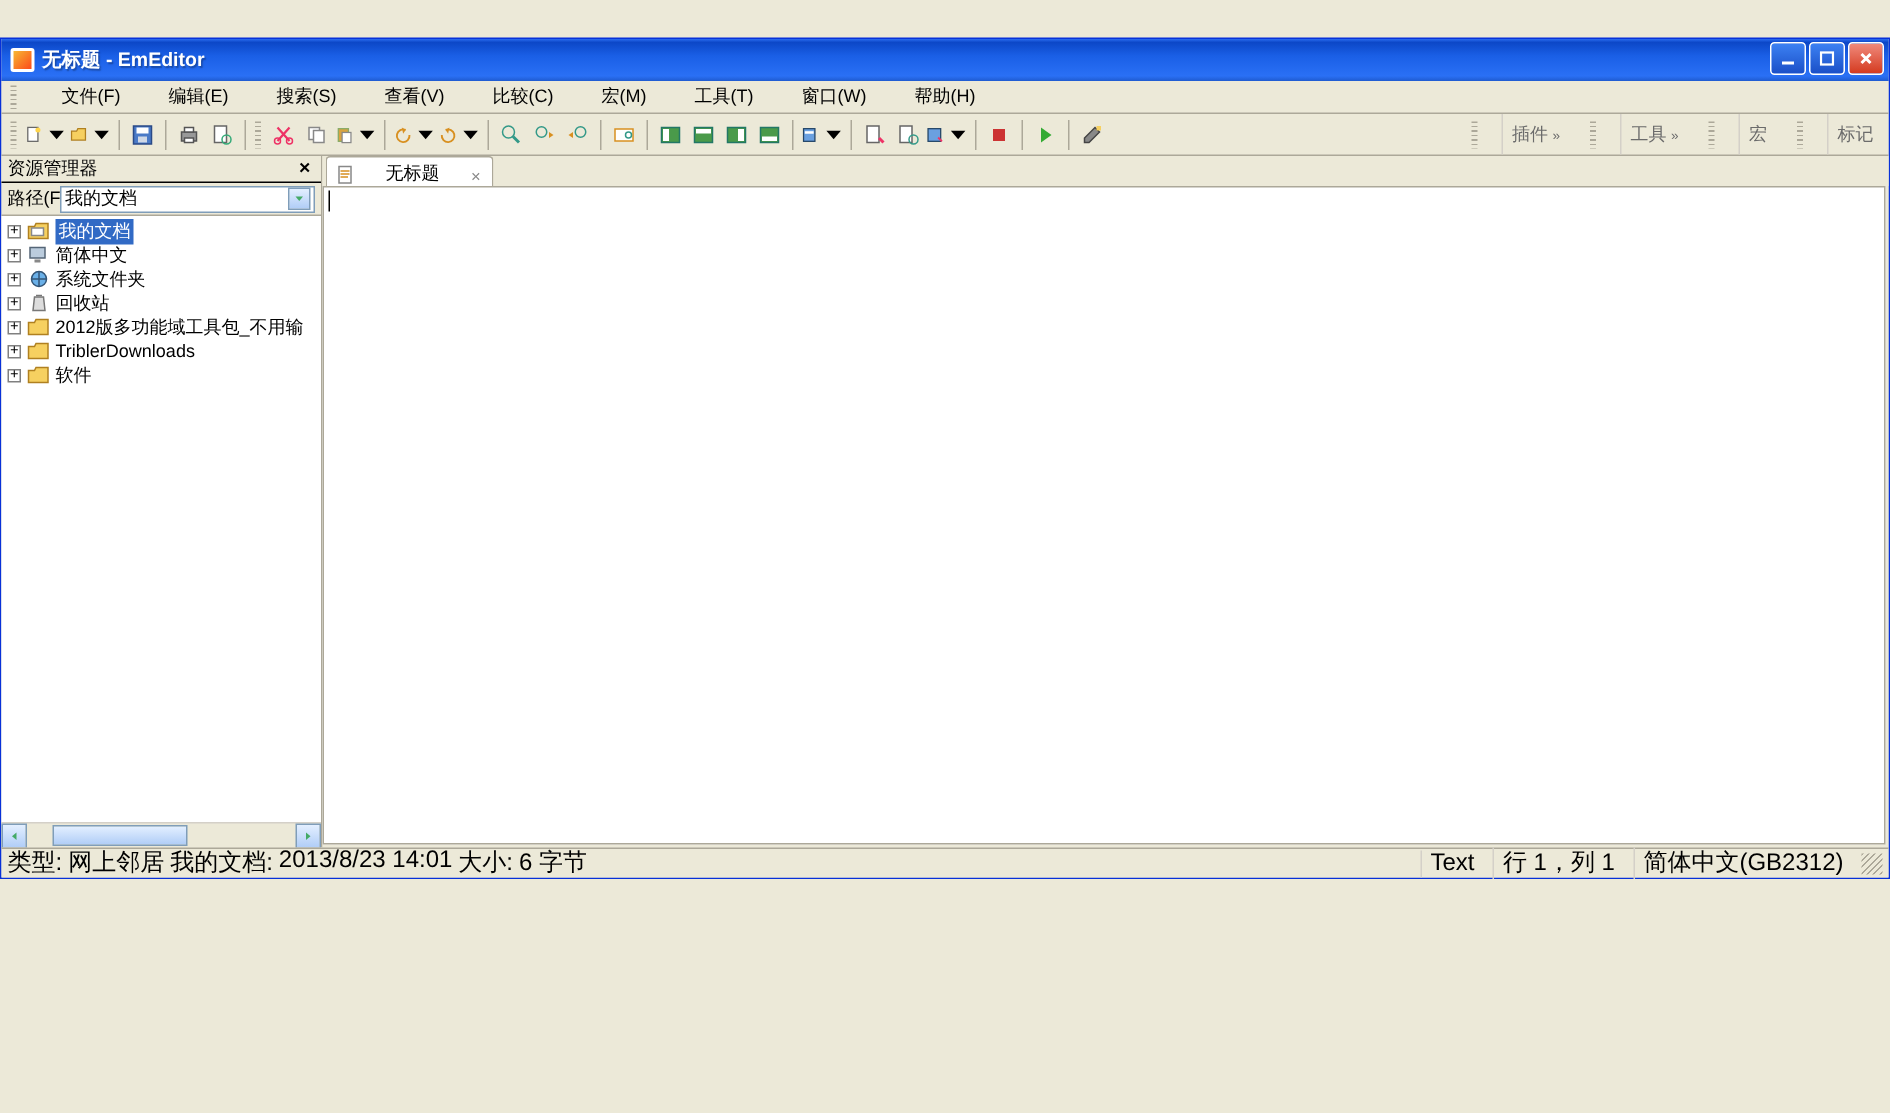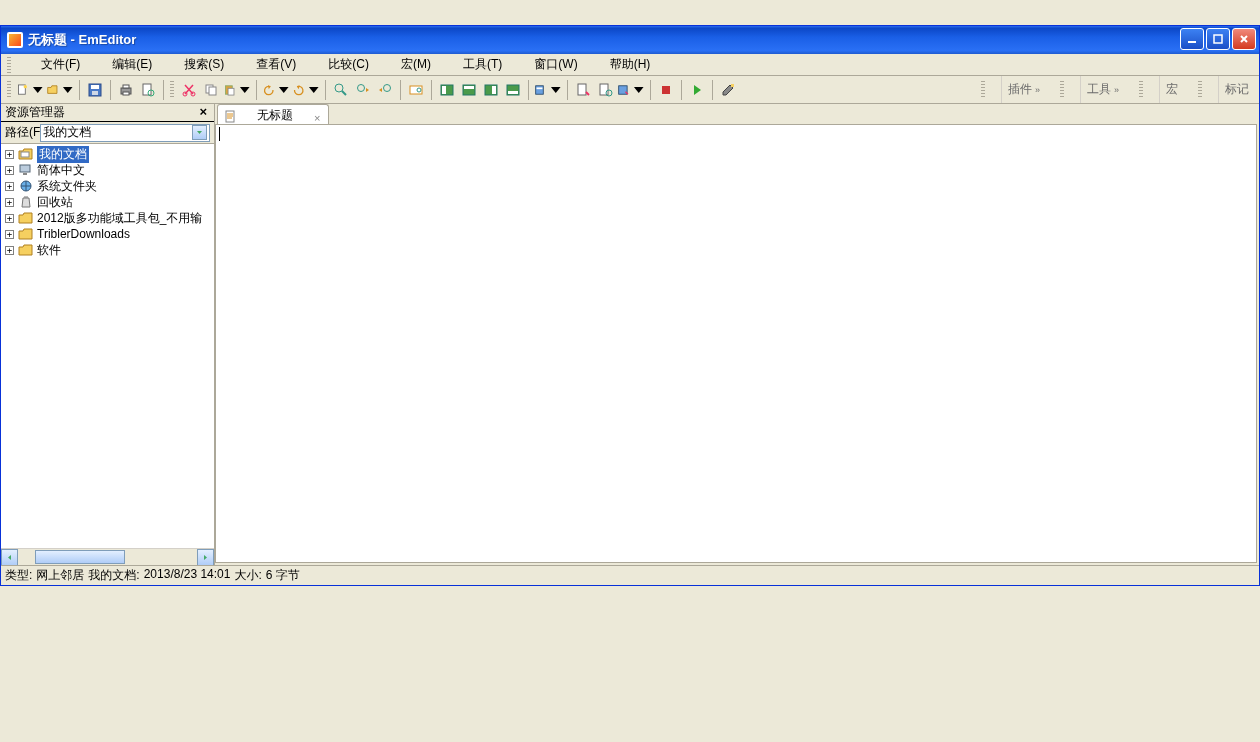--- a/index.html
+++ b/index.html
@@ -58,21 +58,21 @@
 .editor-area { flex: 1; display: flex; flex-direction: column; background: #ece9d8; }
 .tabs { height: 20px; display: flex; align-items: flex-end; padding-left: 2px; background:#ece9d8; }
 .tab { height: 20px; display: flex; align-items: flex-end; padding: 0 6px; background: #fff; border: 1px solid #aca899; border-bottom: none; border-radius: 3px 3px 0 0; gap: 19px; cursor:pointer;}
 .tab .tab-icon { width: 14px; height: 14px; }
 .tab .tab-close { color: #888; cursor: pointer; font-size: 11px; padding:0 2px;}
 .editor { flex: 1; background: #fff; border: 1px solid #aca899; margin: 0 2px 2px 0; position: relative; }
 .cursor { position: absolute; top: 2px; left: 3px; width: 1px; height: 14px; background: #000; animation: blink 1s steps(1) infinite; }
 @keyframes blink { 50% { opacity: 0; } }
 
 
-.statusbar { height: 20px; background: #ece9d8; border-top: 1px solid #aca899; display: flex; align-items: center; padding: 0 4px; font-size: 12px; }
+.statusbar { height: 20px; background: #ece9d8; border-top: 1px solid #aca899; display: flex; align-items: center; padding: 0 4px; font-size: 16px; }
 .status-left { display: flex; gap: 4px; }
 .status-right { margin-left: auto; display: flex; gap: 6px; align-items:center;}
 .status-seg { padding: 0 6px; border-left: 1px solid #d4d0c8; }
 .resize-grip { width:14px; height:14px; background: repeating-linear-gradient(135deg,#aca899 0,#aca899 1px,transparent 1px,transparent 3px);}
 </style>
 </head>
 <body>
 
 <div class="window">
 
@@ -441,15 +441,21 @@
 
   <div class="statusbar">
     <div class="status-left">
       <span>类型:</span>
       <span>网上邻居</span>
       <span>我的文档:</span>
       <span>2013/8/23 14:01</span>
       <span>大小:</span>
       <span>6 字节</span>
     </div>
+    <div class="status-right">
+      <span class="status-seg">Text</span>
+      <span class="status-seg">行 1，列 1</span>
+      <span class="status-seg">简体中文(GB2312)</span>
+      <span class="resize-grip"></span>
+    </div>
   </div>
 
 </div>
 
 </body></html>

